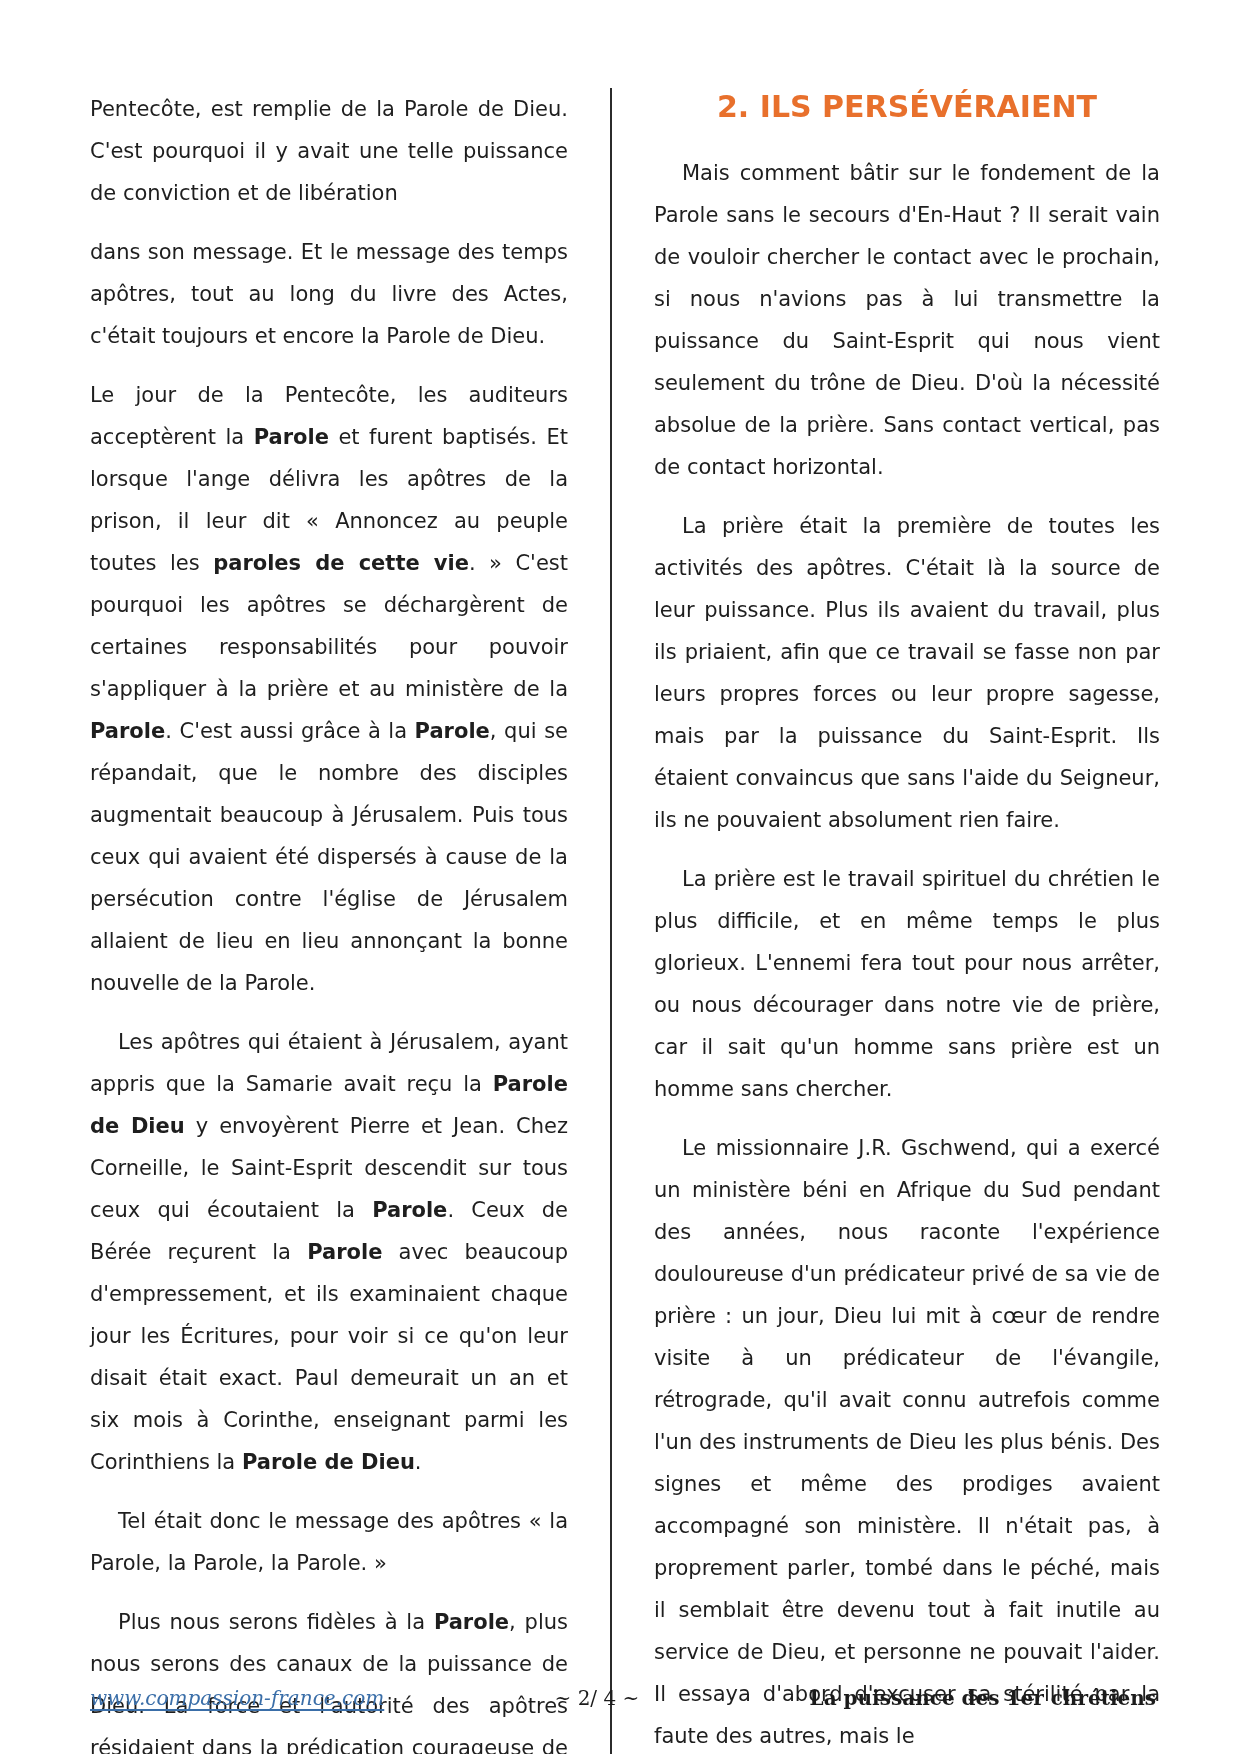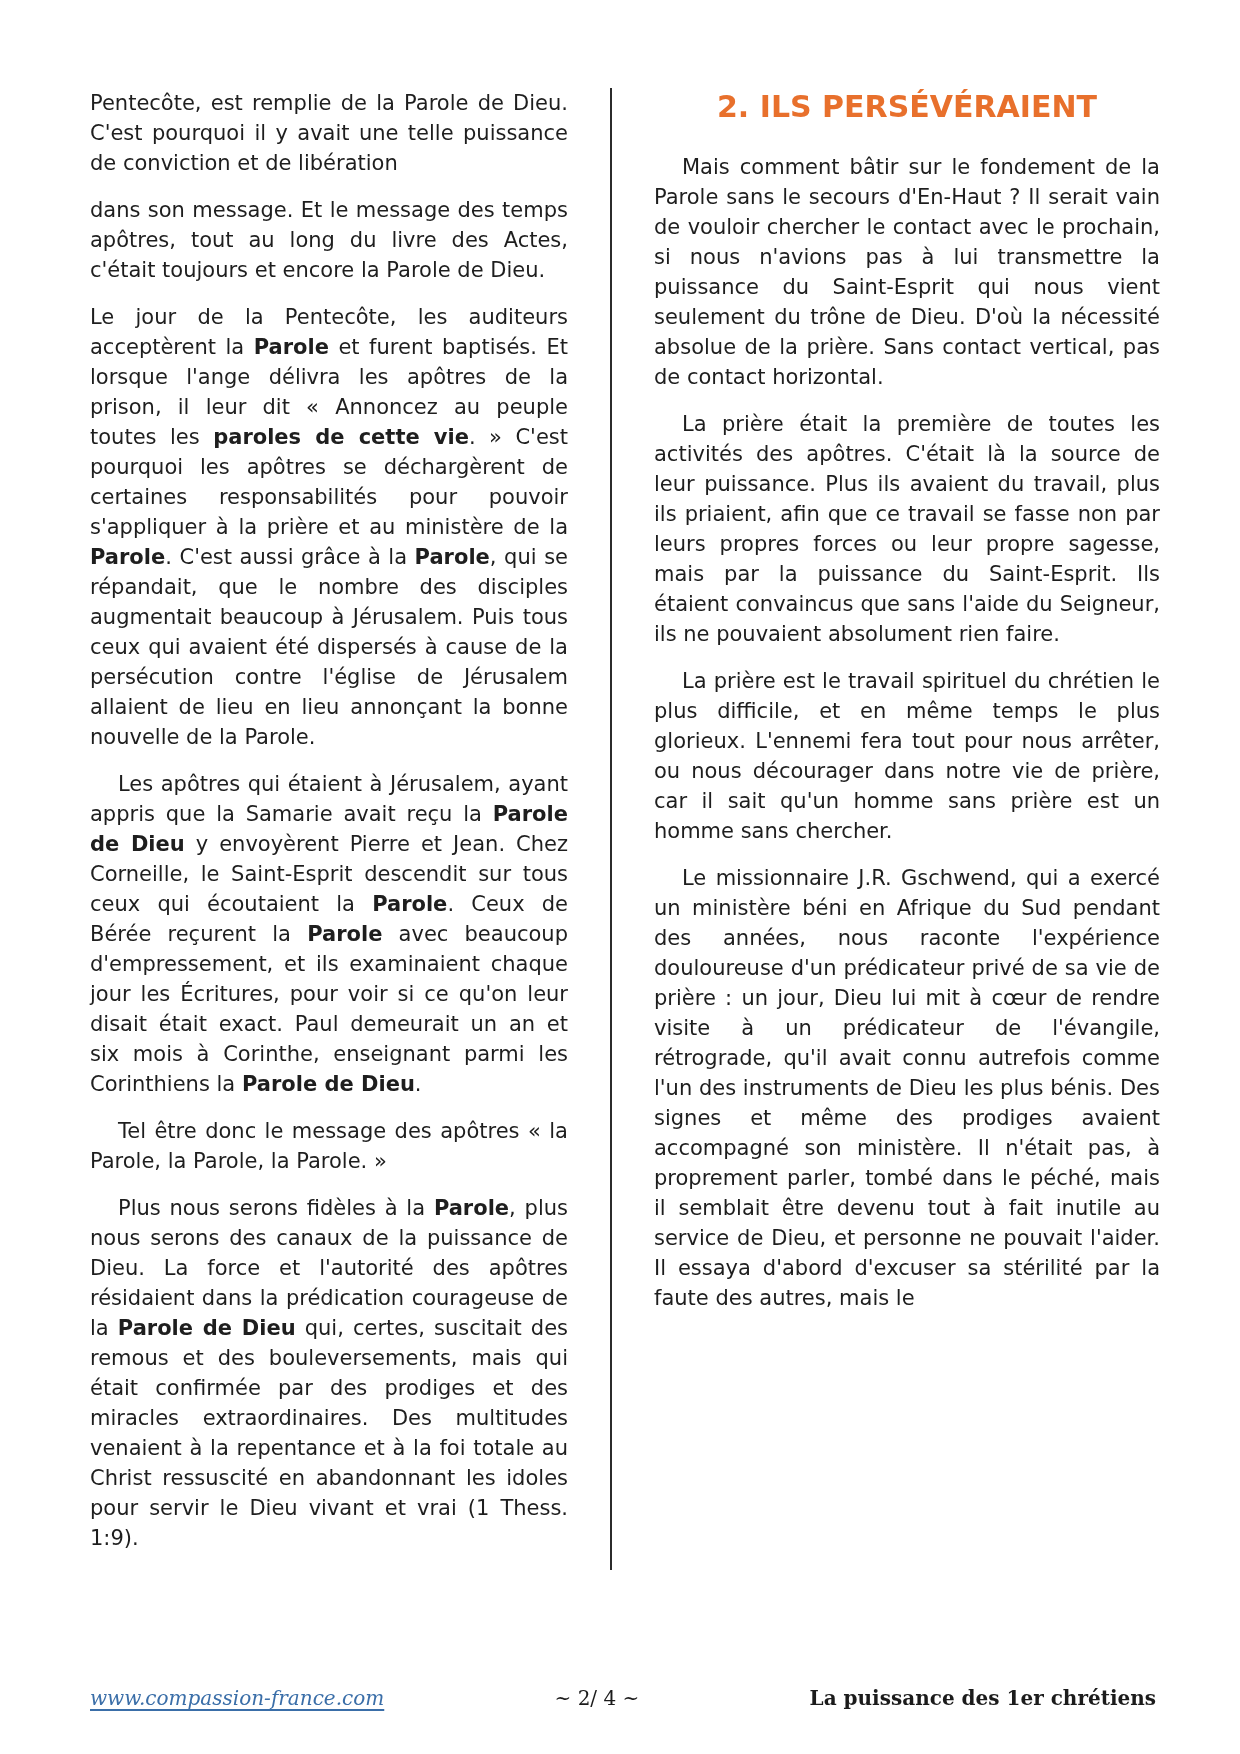--- a/index.html
+++ b/index.html
@@ -30,21 +30,21 @@
   .col-right{width:506px;}
   .divider{
     width:2px;
     background:var(--divider-color);
     margin-left:42px;
     margin-right:42px;
   }
   .para{
     margin:0 0 17px 0;
     font-size:21px;
-    line-height:30px;
+    line-height:42px;
     text-align:justify;
   }
   .para.indent{text-indent:28px;}
   .para b{font-weight:bold;}
   .section-heading{
     color:var(--heading-color);
     font-weight:bold;
     font-size:30px;
     line-height:34px;
     text-align:center;
@@ -77,21 +77,21 @@
 
 <div class="page">
 
   <div class="content">
 
     <div class="col-left">
         <p class="para">Pentecôte, est remplie de la Parole de Dieu. C'est pourquoi il y avait une telle puissance de conviction et de libération</p>
         <p class="para">dans son message. Et le message des temps apôtres, tout au long du livre des Actes, c'était toujours et encore la Parole de Dieu.</p>
         <p class="para">Le jour de la Pentecôte, les auditeurs acceptèrent la <b>Parole</b> et furent baptisés. Et lorsque l'ange délivra les apôtres de la prison, il leur dit « Annoncez au peuple toutes les <b>paroles de cette vie</b>. » C'est pourquoi les apôtres se déchargèrent de certaines responsabilités pour pouvoir s'appliquer à la prière et au ministère de la <b>Parole</b>. C'est aussi grâce à la <b>Parole</b>, qui se répandait, que le nombre des disciples augmentait beaucoup à Jérusalem. Puis tous ceux qui avaient été dispersés à cause de la persécution contre l'église de Jérusalem allaient de lieu en lieu annonçant la bonne nouvelle de la Parole.</p>
         <p class="para indent">Les apôtres qui étaient à Jérusalem, ayant appris que la Samarie avait reçu la <b>Parole de Dieu</b> y envoyèrent Pierre et Jean. Chez Corneille, le Saint-Esprit descendit sur tous ceux qui écoutaient la <b>Parole</b>. Ceux de Bérée reçurent la <b>Parole</b> avec beaucoup d'empressement, et ils examinaient chaque jour les Écritures, pour voir si ce qu'on leur disait était exact. Paul demeurait un an et six mois à Corinthe, enseignant parmi les Corinthiens la <b>Parole de Dieu</b>.</p>
-        <p class="para indent">Tel être donc le message des apôtres « la Parole, la Parole, la Parole. »</p>
+        <p class="para indent">Tel était donc le message des apôtres « la Parole, la Parole, la Parole. »</p>
         <p class="para indent">Plus nous serons fidèles à la <b>Parole</b>, plus nous serons des canaux de la puissance de Dieu. La force et l'autorité des apôtres résidaient dans la prédication courageuse de la <b>Parole de Dieu</b> qui, certes, suscitait des remous et des bouleversements, mais qui était confirmée par des prodiges et des miracles extraordinaires. Des multitudes venaient à la repentance et à la foi totale au Christ ressuscité en abandonnant les idoles pour servir le Dieu vivant et vrai (1 Thess. 1:9).</p>
       </div>
 
     <div class="divider"></div>
 
     <div class="col-right">
       <div class="section-heading">
           <div>2. ILS PERSÉVÉRAIENT</div>
         </div>
       <div>

